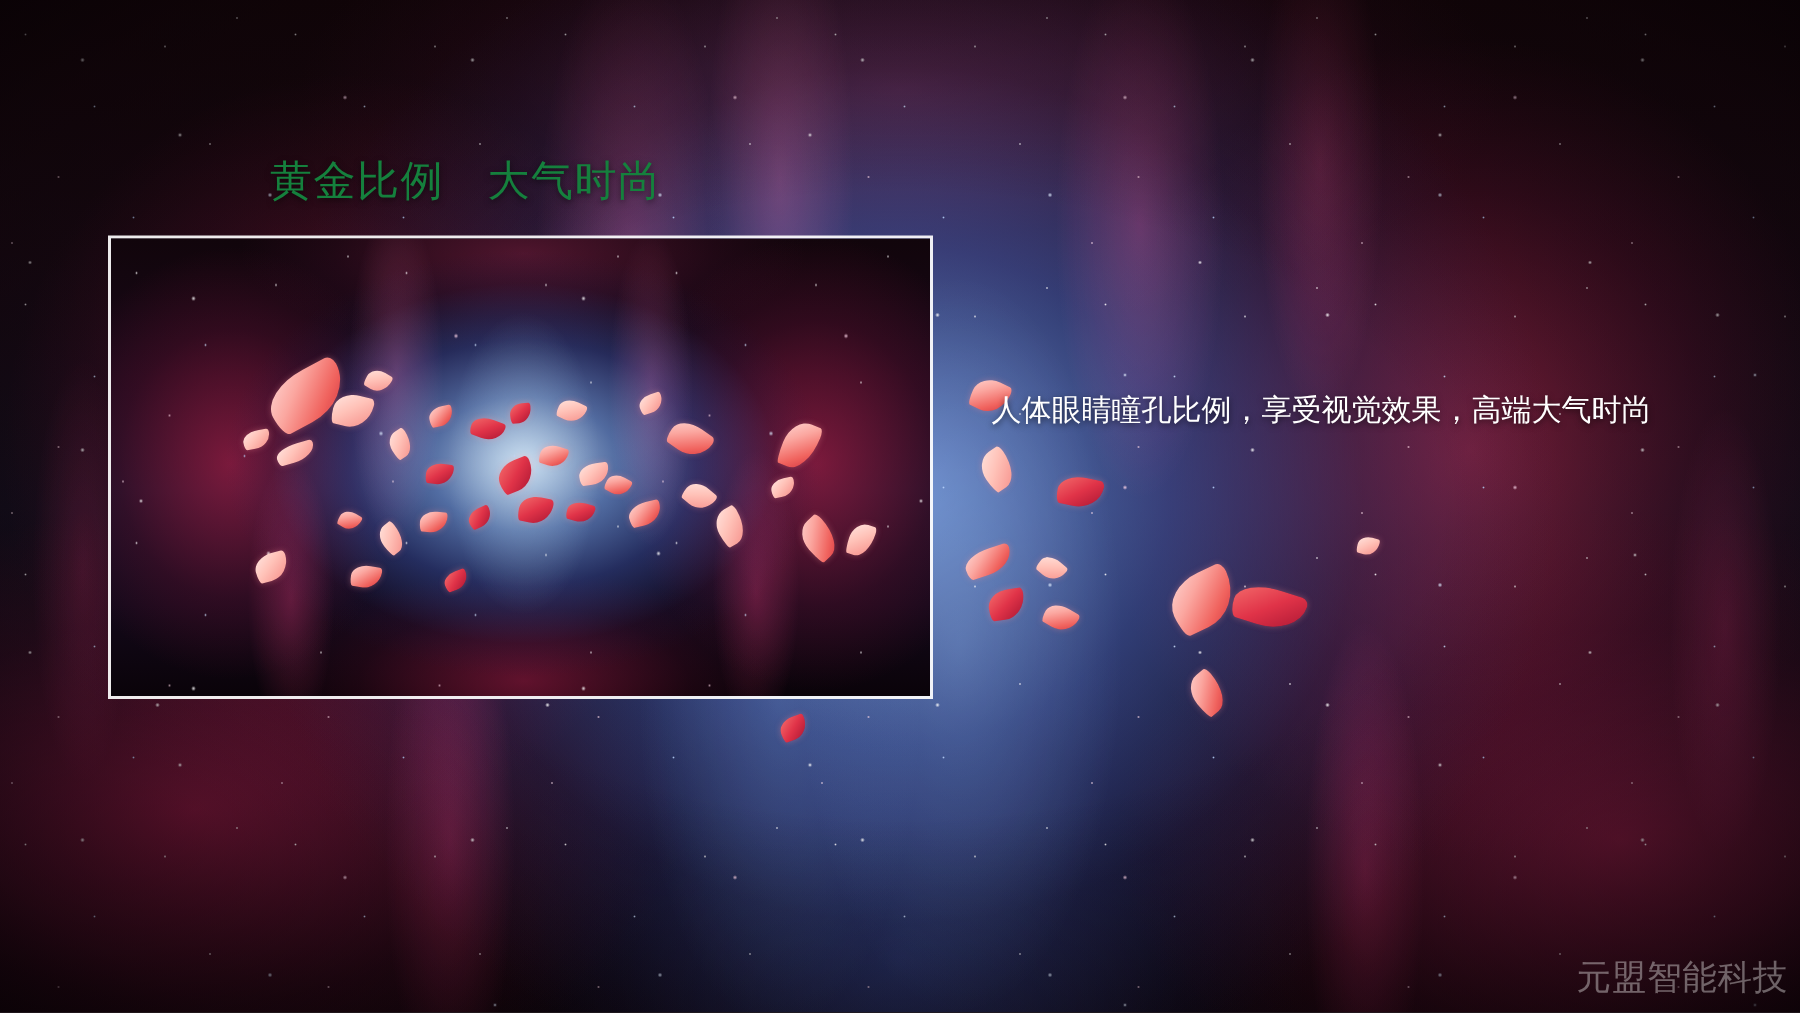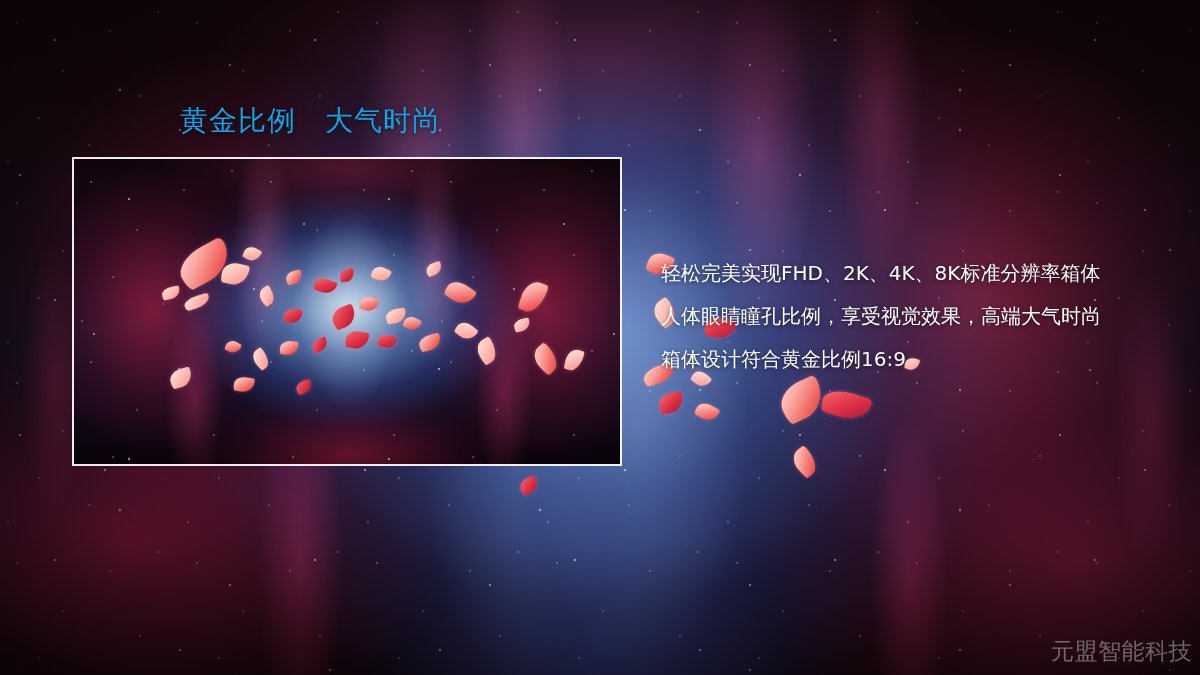--- a/index.html
+++ b/index.html
@@ -125,21 +125,21 @@
       radial-gradient(ellipse 40px 130px at 430px 235px, rgba(225,55,110,0.3) 0%, rgba(180,30,85,0) 72%);
     mix-blend-mode:screen;
   }
   .frame-stars { position:absolute; inset:0; }
 
   
   #slide-title {
     position:absolute;
     left:180px; top:102px;
     font-size:28px;
-    color:#0ea5e9;
+    color:#15803d;
     letter-spacing:1px;
     white-space:pre;
     text-shadow:0 1px 4px rgba(0,0,0,0.55);
   }
   #body-text {
     position:absolute;
     left:661px; top:252px;
     width:520px;
   }
   #body-text .line {
@@ -222,20 +222,18 @@
       <div class="petal" style="left:462px;top:186px;width:20px;height:28px;transform:rotate(-42deg);"></div>
       <div class="petal pale" style="left:492px;top:190px;width:16px;height:22px;transform:rotate(18deg);"></div>
       <div class="petal pale" style="left:96px;top:210px;width:22px;height:18px;transform:rotate(-15deg);"></div>
       <div class="petal" style="left:160px;top:218px;width:20px;height:15px;transform:rotate(10deg);"></div>
       <div class="petal deep" style="left:222px;top:222px;width:16px;height:12px;transform:rotate(-20deg);"></div>
       <div class="petal" style="left:152px;top:182px;width:14px;height:12px;transform:rotate(30deg);"></div>
     </div>
   </div>
 
   <div id="body-text">
-    <div class="line">轻松完美实现FHD、2K、4K、8K标准分辨率箱体</div>
     <div class="line">人体眼睛瞳孔比例，享受视觉效果，高端大气时尚</div>
-    <div class="line">箱体设计符合黄金比例16:9</div>
   </div>
 
   <div id="watermark">元盟智能科技</div>
 
 </div>
 
 </body></html>

